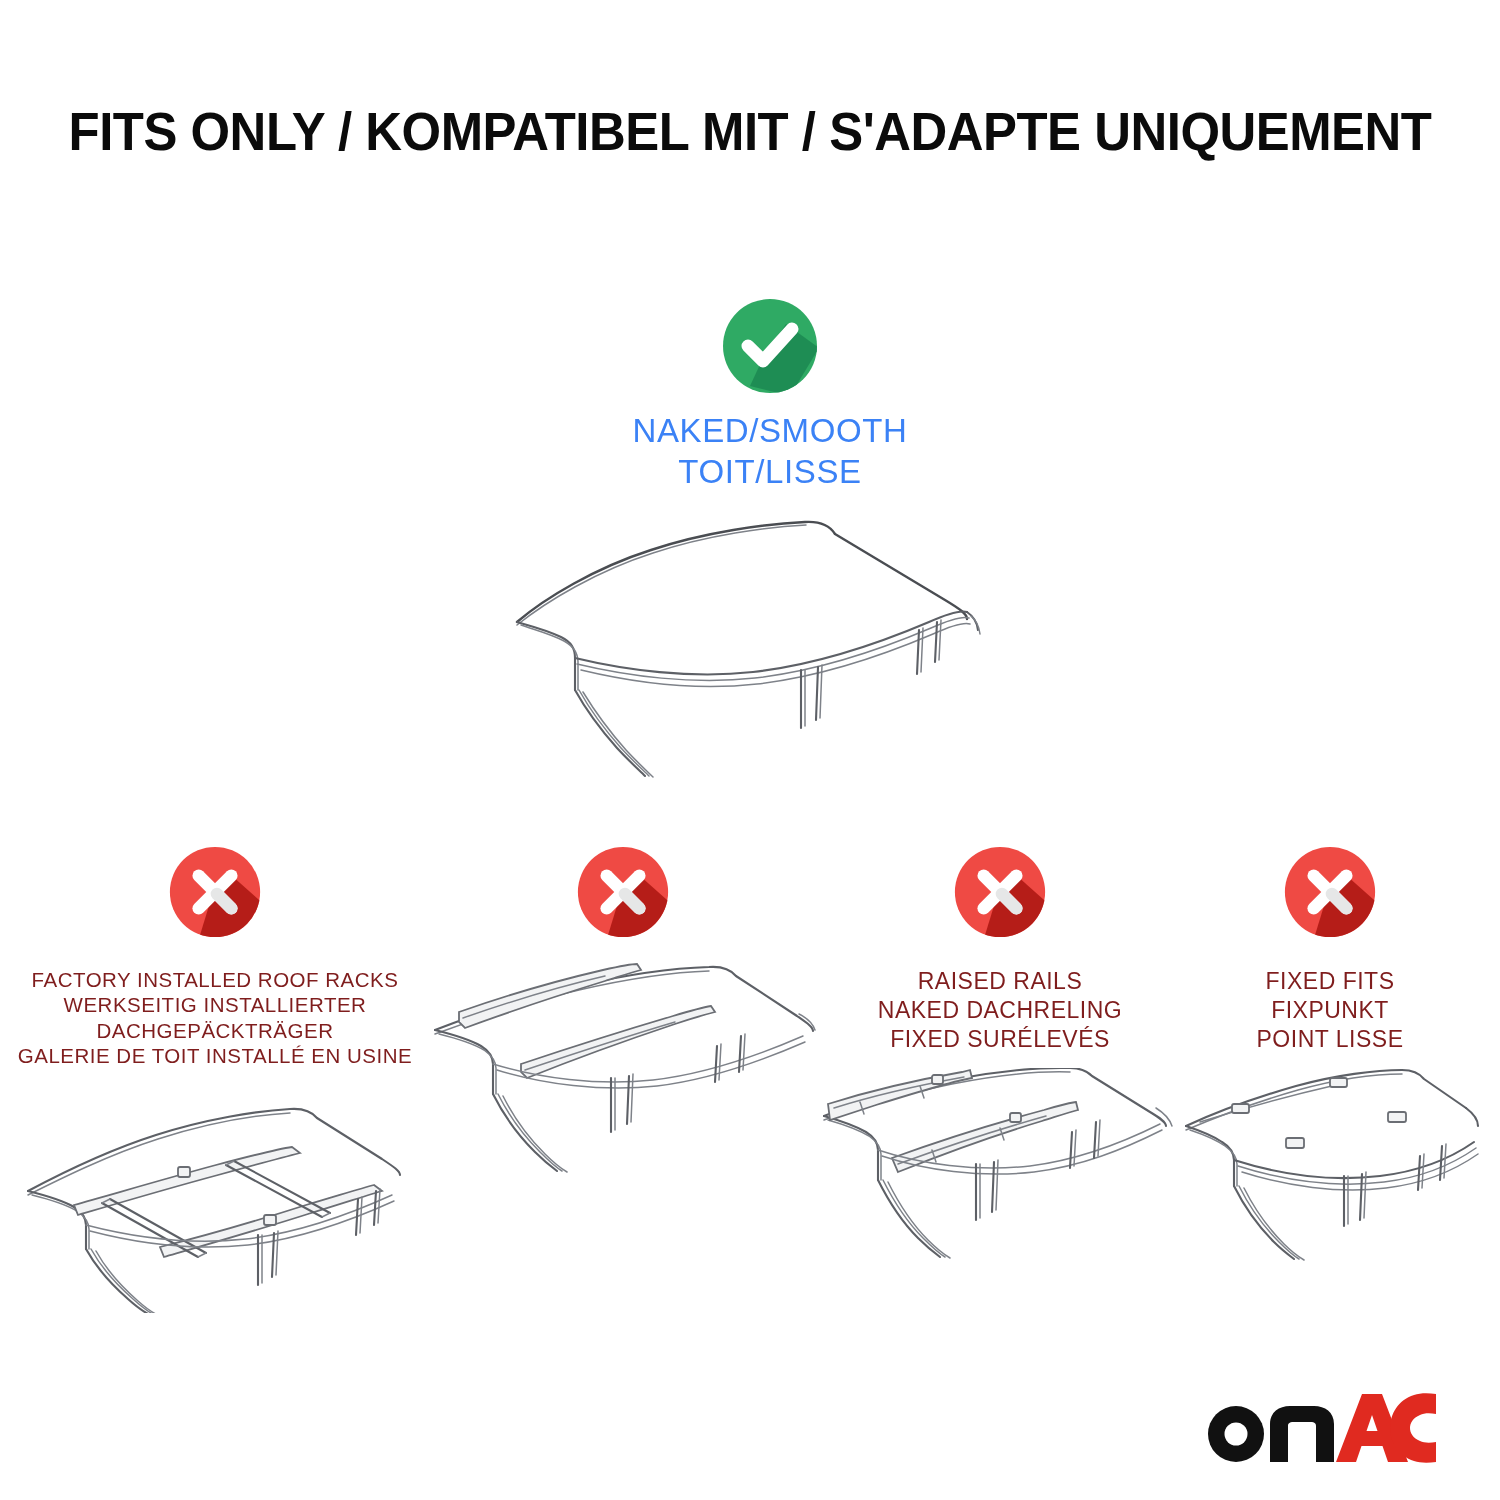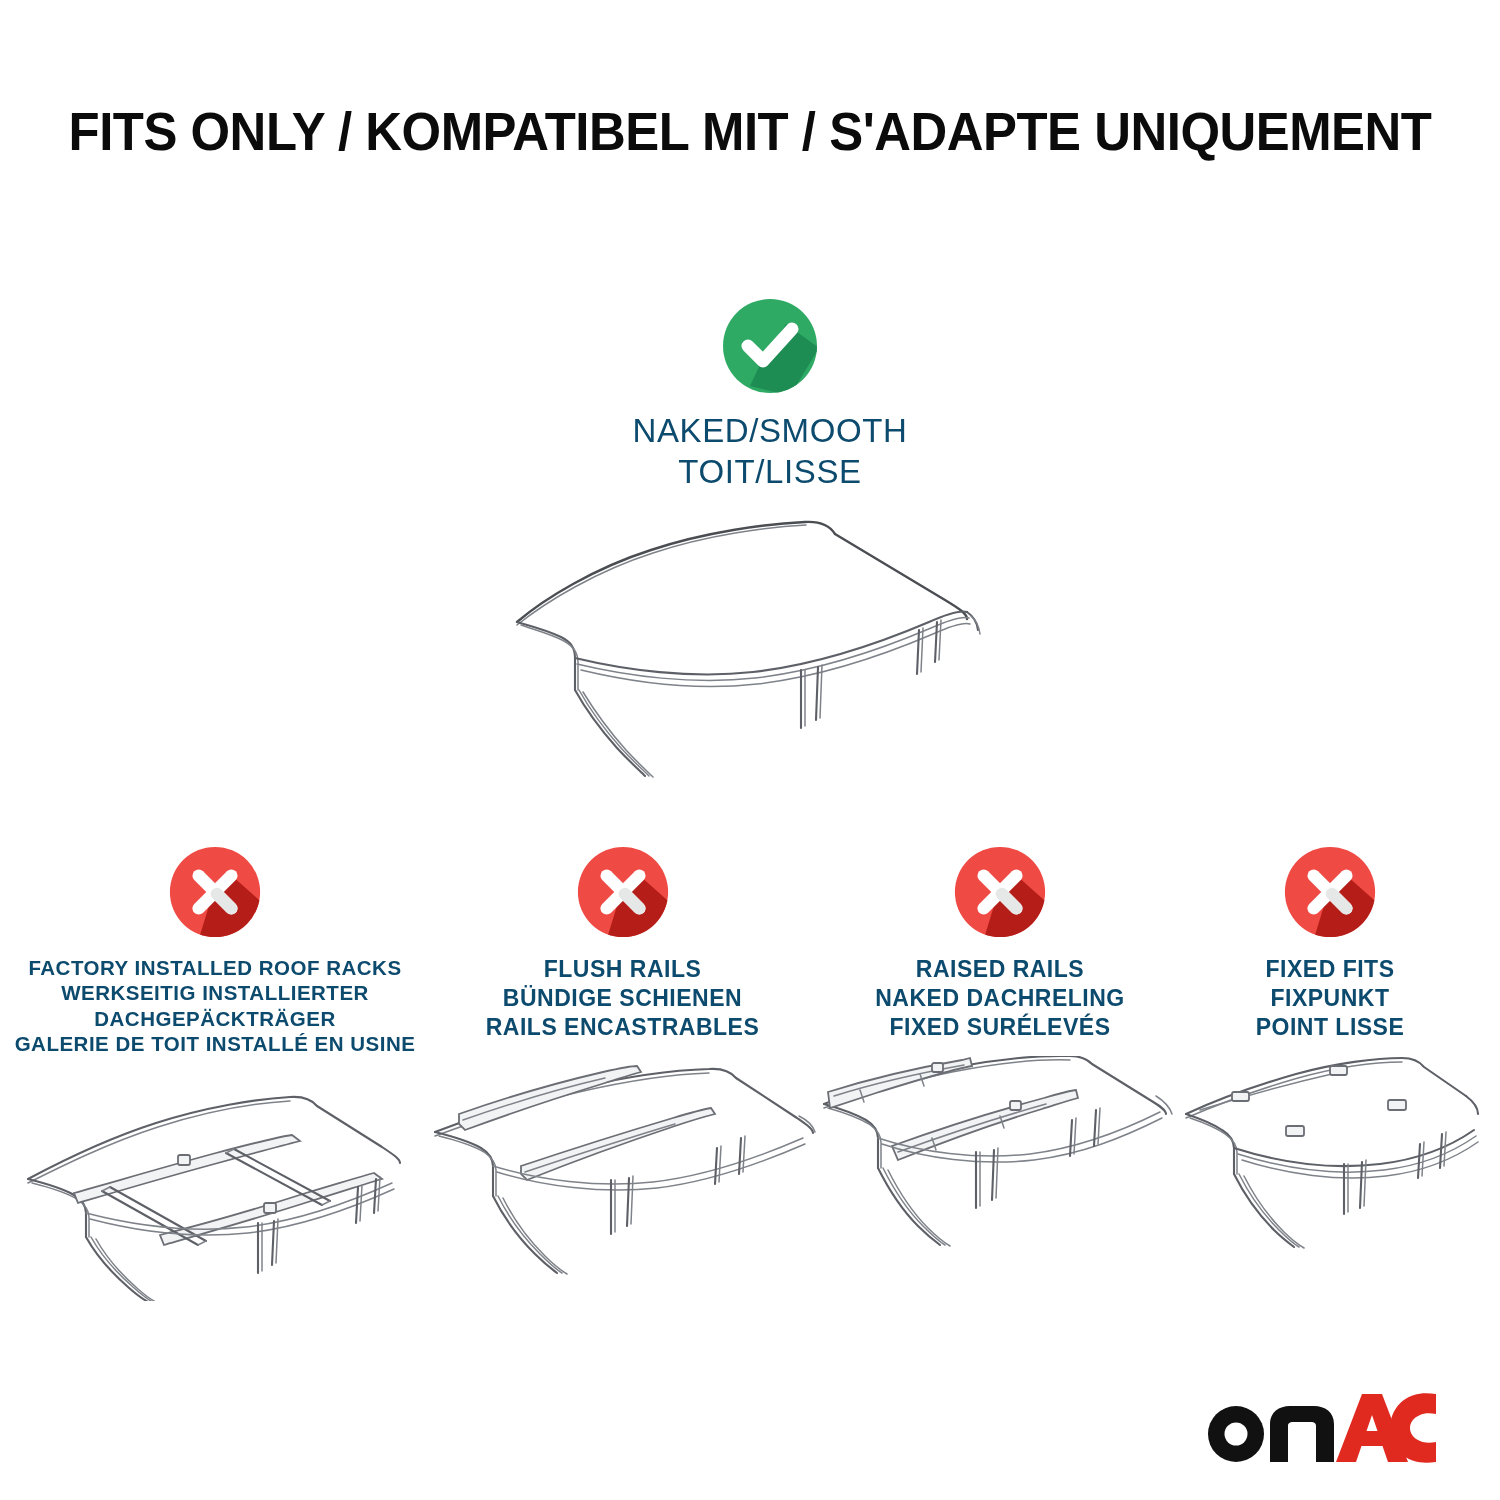--- a/index.html
+++ b/index.html
@@ -54,21 +54,21 @@
     height: 100px;
     margin: 0 auto;
     display: block;
   }
   .approved-labels {
     margin-top: 14px;
     font-size: 33px;
     font-weight: 300;
     letter-spacing: 0.6px;
     line-height: 1.25;
-    color: #0c4a6e;
+    color: #3b82f6;
   }
   .approved-labels div { white-space: nowrap; }
 
   .hero-art {
     position: absolute;
     left: 505px;
     top: 512px;
     width: 510px;
     height: 290px;
   }
@@ -90,26 +90,26 @@
   .reject-col.c1 { left: 425px;  width: 395px; }
   .reject-col.c2 { left: 820px;  width: 360px; text-align: center; }
   .reject-col.c3 { left: 1180px; width: 300px; }
 
   .reject-col .badge {
     width: 96px;
     height: 96px;
     margin: 4px auto 0;
   }
   .reject-labels {
-    margin-top: 15px;
+    margin-top: 27px;
     font-size: 23px;
-    font-weight: 700;
+    font-weight: 400;
     letter-spacing: 0.5px;
     line-height: 1.26;
-    color: #0c4a6e;
+    color: #7f1d1d;
   }
   .reject-labels.small { font-size: 20.5px; line-height: 1.24; }
   .reject-labels div { white-space: nowrap; }
 
   .reject-art {
     margin-top: 14px;
     width: 100%;
     height: 230px;
   }
 
@@ -287,25 +287,20 @@
         </g>
         <g stroke="#ffffff" stroke-width="13" stroke-linecap="round">
           <line x1="33" y1="33" x2="67" y2="67"></line>
           <line x1="67" y1="33" x2="33" y2="67"></line>
         </g>
         <g stroke="#e4e5e6" stroke-width="13" stroke-linecap="round" opacity="0.92">
           <line x1="52" y1="52" x2="67" y2="67"></line>
         </g>
       </svg>
 
-      <div class="reject-labels">
-        <div>FLUSH RAILS</div>
-        <div>BÜNDIGE SCHIENEN</div>
-        <div>RAILS ENCASTRABLES</div>
-      </div>
 
       <svg class="reject-art" viewBox="0 0 395 230">
         <path class="ln" d="M10 76 C 46 62 100 44 152 32 C 204 20 252 14 284 13 C 298 12 306 16 311 22 L 372 62 C 382 69 388 73 388 77"></path>
         <path class="ln-thin" d="M10 80 C 48 66 102 48 154 36 C 206 24 252 18 284 17"></path>
         <path class="ln" d="M10 76 C 26 80 44 85 56 92 C 64 97 68 102 68 110 L 68 140"></path>
         <path class="ln-thin" d="M14 80 C 30 84 47 89 59 96 C 66 101 71 106 71 114 L 71 140"></path>
         <path class="ln" d="M68 140 C 78 160 94 182 110 198 C 120 208 128 214 132 217"></path>
         <path class="ln-thin" d="M73 140 C 83 160 99 182 115 198 C 125 208 132 214 137 217"></path>
         <path class="ln-thin" d="M78 142 C 88 162 104 184 120 200 C 130 210 137 215 142 218"></path>
 

